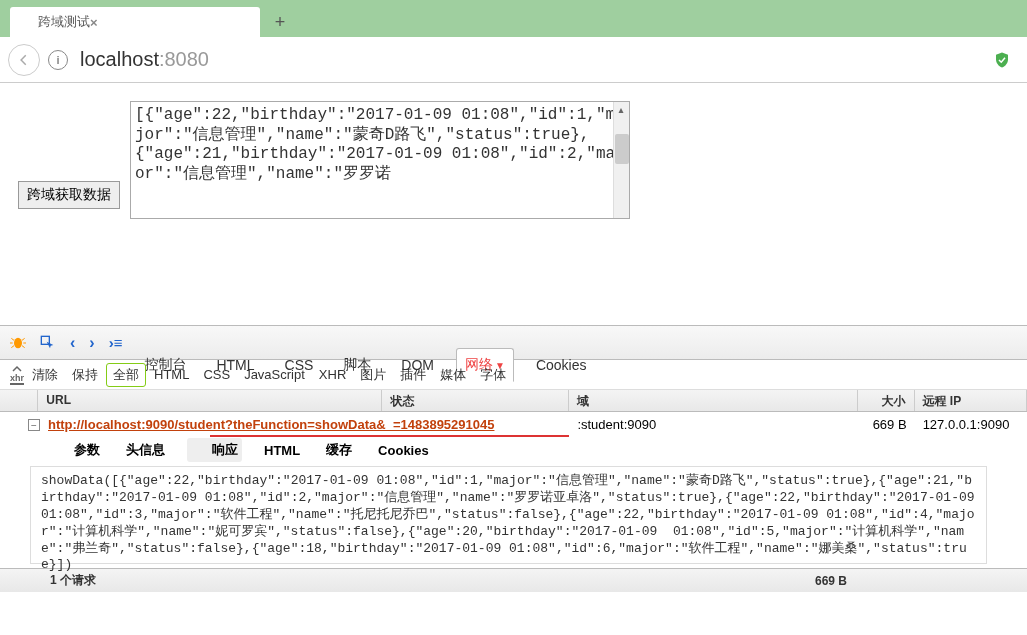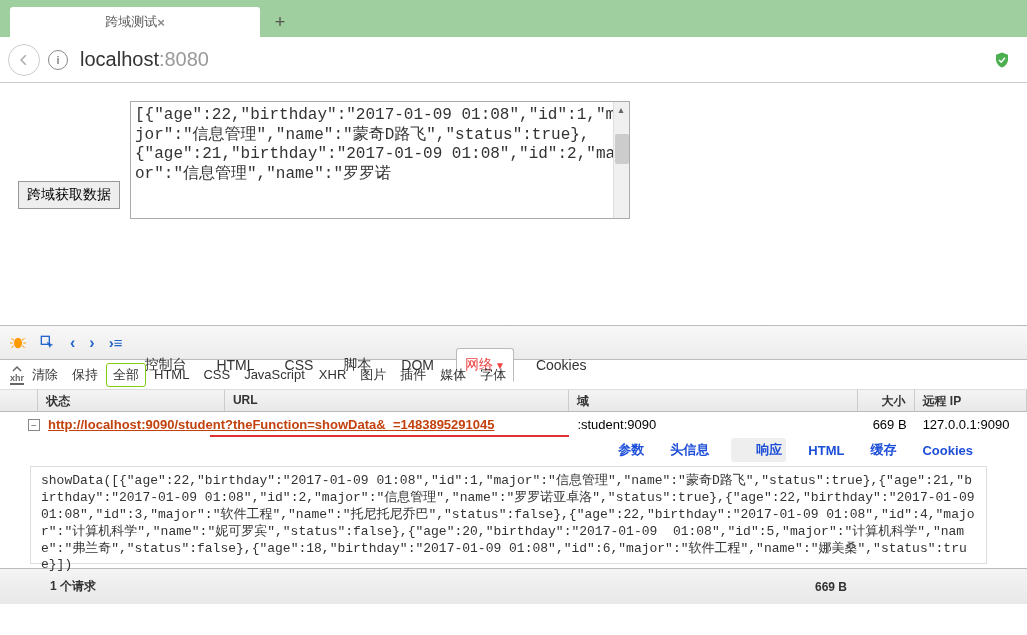--- a/index.html
+++ b/index.html
@@ -1,20 +1,20 @@
 <!DOCTYPE html>
 <html><head>
 <meta charset="utf-8">
 <style>
 * { margin: 0; padding: 0; box-sizing: border-box; font-family: "Microsoft YaHei", Arial, sans-serif; }
 body { width: 1027px; height: 635px; background: #fff; overflow: hidden; font-size: 13px; }
 
 
 .tab-bar { height: 37px; background: #9fcf9f; display: flex; align-items: flex-end; padding-left: 10px; }
-.tab { background: #fff; height: 30px; min-width: 250px; border-radius: 3px 3px 0 0; display: flex; align-items: center; padding: 0 28px; justify-content: center; font-size: 13px; color: #555; }
+.tab { background: #fff; height: 30px; min-width: 250px; border-radius: 3px 3px 0 0; display: flex; align-items: center; padding: 0 28px; justify-content: flex-start; font-size: 13px; color: #555; }
 .tab-close { color: #888; font-weight: bold; cursor: pointer; }
 .new-tab { width: 24px; height: 24px; display: flex; align-items: center; justify-content: center; color: #555; margin-left: 8px; margin-bottom: 3px; font-size: 18px; cursor: pointer; }
 
 
 .url-bar { height: 46px; background: #fff; border-bottom: 1px solid #ccc; display: flex; align-items: center; padding: 0 8px; gap: 8px; }
 .nav-back { width: 32px; height: 32px; border: 1px solid #ccc; border-radius: 50%; display: flex; align-items: center; justify-content: center; color: #aaa; font-size: 16px; }
 .info-icon { width: 20px; height: 20px; border: 1.5px solid #888; border-radius: 50%; display: flex; align-items: center; justify-content: center; color: #888; font-size: 11px; font-weight: bold; }
 .url-input { flex: 1; border: none; outline: none; font-size: 20px; color: #333; padding: 4px; }
 .url-input .host { color: #333; }
 .url-input .port { color: #999; }
@@ -51,27 +51,27 @@
 .col-domain { width: 310px; }
 .col-size { width: 60px; text-align: right; }
 .col-ip { width: 120px; }
 
 .net-row { height: 24px; display: flex; font-size: 13px; align-items: center; }
 .net-row .col { padding: 2px 8px; }
 .expand-icon { width: 12px; height: 12px; border: 1px solid #888; display: inline-flex; align-items: center; justify-content: center; font-size: 10px; margin-left: 20px; color: #666; }
 .req-url { color: #c2410c; text-decoration: underline; font-weight: bold; position: relative; }
 .url-underline { position: absolute; left: 170px; right: 0; bottom: -3px; height: 2px; background: #d33; }
 
-.detail-tabs { height: 28px; display: flex; align-items: center; padding: 0 50px 0 70px; gap: 18px; font-size: 13px; font-weight: bold; color: #1d4ed8; justify-content: flex-end; }
+.detail-tabs { height: 28px; display: flex; align-items: center; padding: 0 50px 0 70px; gap: 18px; font-size: 13px; font-weight: bold; color: #000000; }
 .detail-tabs .dtab { cursor: pointer; padding: 3px 4px; }
 .detail-tabs .dtab.active { background: #eee; border-radius: 3px; padding-left: 25px; }
 
 .response-box { margin: 2px 40px 4px 30px; border: 1px solid #ddd; background: #fff; padding: 6px 10px; font-family: "Courier New", SimSun, monospace; font-size: 13px; color: #333; line-height: 1.3; white-space: pre-wrap; word-break: break-all; height: 98px; }
 
-.status-bar { height: 36px; background: linear-gradient(#f4f4f4, #e8e8e8); border-top: 1px solid #bbb; display: flex; align-items: center; padding: 0 50px; font-size: 12px; font-weight: bold; color: #333; justify-content: space-between; }
+.status-bar { height: 24px; background: linear-gradient(#f4f4f4, #e8e8e8); border-top: 1px solid #bbb; display: flex; align-items: center; padding: 0 50px; font-size: 12px; font-weight: bold; color: #333; justify-content: space-between; }
 
 svg { display: block; }
 </style>
 </head>
 <body>
 
 <div class="tab-bar">
   <div class="tab">
     <span>跨域测试</span>
     <span class="tab-close">×</span>
@@ -151,22 +151,22 @@
     <span class="filter">JavaScript</span>
     <span class="filter">XHR</span>
     <span class="filter">图片</span>
     <span class="filter">插件</span>
     <span class="filter">媒体</span>
     <span class="filter">字体</span>
   </div>
 
   <div class="net-header">
     <div class="col col-handle"></div>
+    <div class="col col-url">URL</div>
     <div class="col col-status">状态</div>
-    <div class="col col-url">URL</div>
     <div class="col col-domain">域</div>
     <div class="col col-size">大小</div>
     <div class="col col-ip">远程 IP</div>
   </div>
 
   <div class="net-row">
     <div class="col col-handle"><span class="expand-icon">−</span></div>
     <div class="col" style="width:570px;position:relative;">
       <a class="req-url">http://localhost:9090/student?theFunction=showData&amp;_=1483895291045</a>
       <div class="url-underline"></div>

